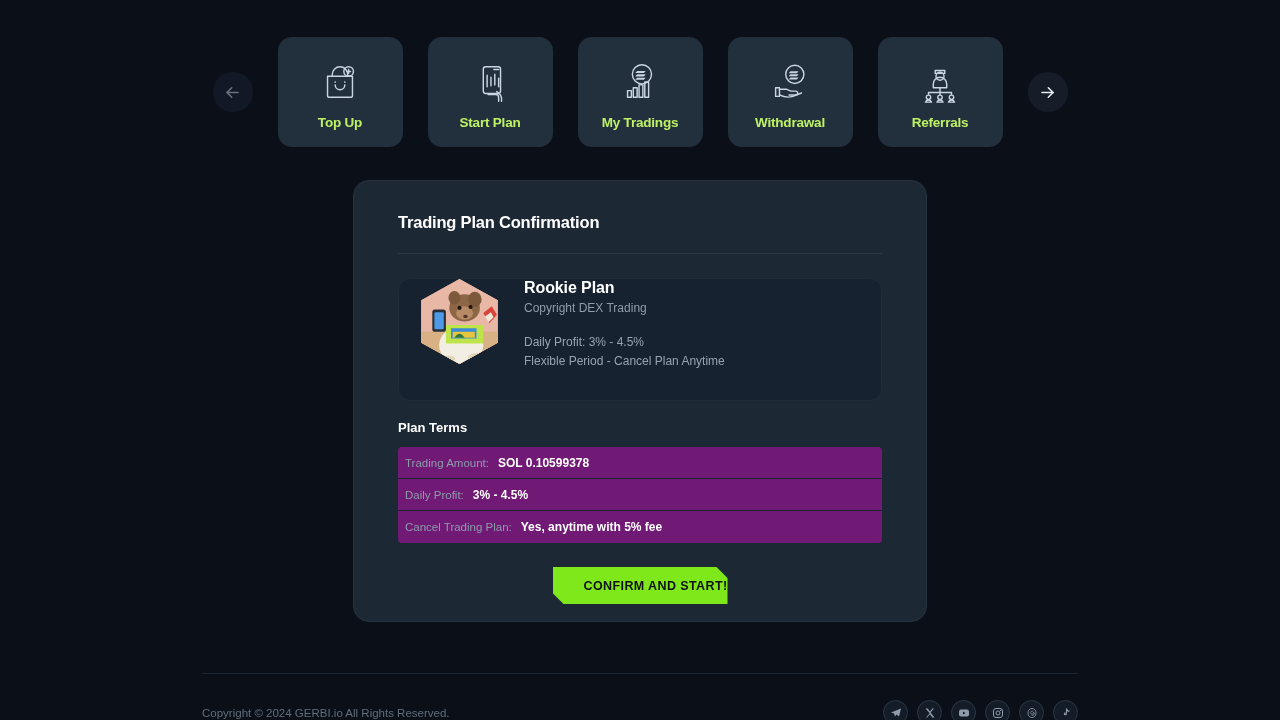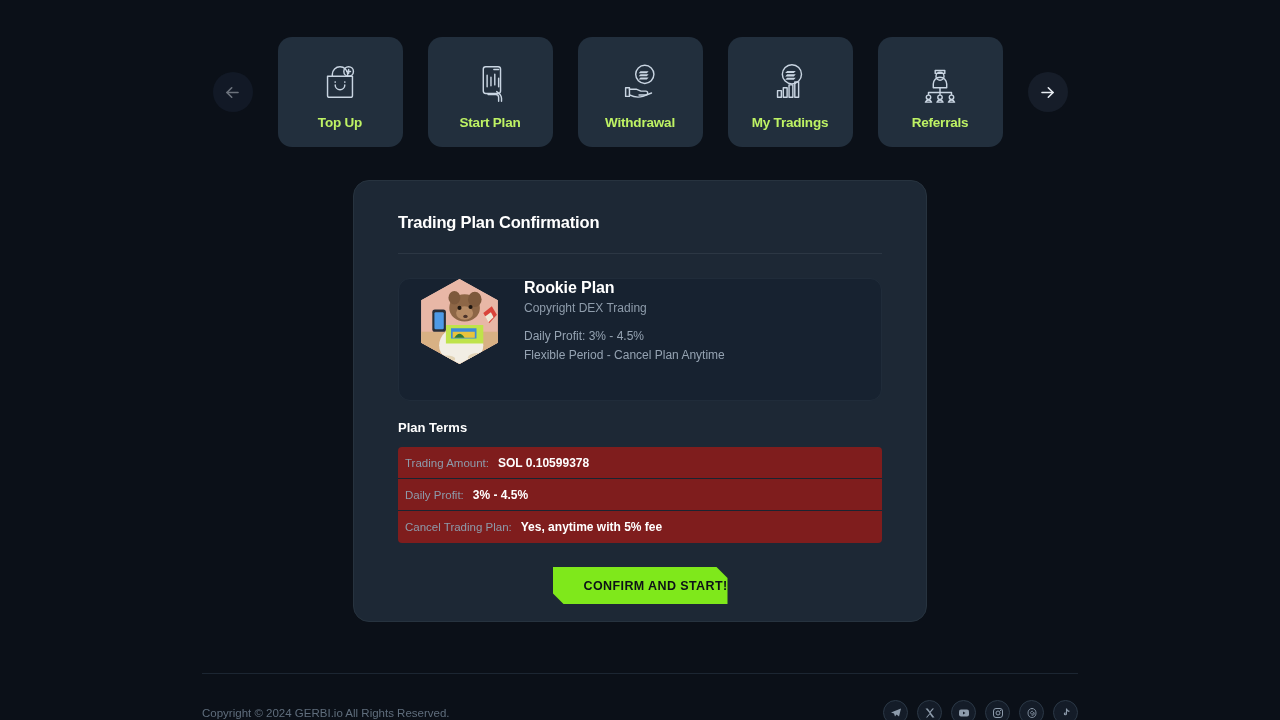--- a/index.html
+++ b/index.html
@@ -145,41 +145,41 @@
     letter-spacing: -0.1px;
   }
   .plan-sub {
     font-size: 12px;
     color: #8e9cab;
     margin-top: 4px;
   }
   .plan-profit {
     font-size: 12px;
     color: #95a3b2;
-    margin-top: 14px;
+    margin-top: 20px;
   }
   .plan-period {
     font-size: 12px;
     color: #95a3b2;
     margin-top: 5px;
   }
 
   
   .terms-title {
     font-size: 13px;
     font-weight: bold;
     color: #ffffff;
     margin: 19px 0 0 22px;
   }
 
   .terms-list { margin: 12px 22px 0 22px; }
 
   .term-row {
     height: 32px;
-    background: #7f1d1d;
+    background: #701a75;
     border-bottom: 1px solid #1a2431;
     display: flex;
     align-items: center;
     padding: 0 0 0 7px;
   }
   .term-row:first-child { border-radius: 4px 4px 0 0; }
   .term-row:last-child { border-radius: 0 0 4px 4px; border-bottom: none; }
 
   .term-label {
     font-size: 11.5px;
@@ -293,42 +293,42 @@
           <path d="M31 34c3 2 5 4 5 7v3"></path>
           <path d="M22 37h8a3 3 0 0 1 3 3v4"></path>
         </svg>
       </span>
       <span class="nc-label">Start Plan</span>
     </div>
 
     <div class="nav-card">
       <span class="nc-icon">
         <svg viewBox="0 0 48 48">
-          <circle cx="29" cy="16" r="9.5"></circle>
-          <path d="M24.5 12.8h8.5l-1.9 2.1h-8.5zM24.5 16h8.5l-1.9 2.1h-8.5zM24.5 19.2h8.5l-1.9 2.1h-8.5z" fill="#c9d5e2" stroke="none"></path>
-          <path d="M9 30h4v9H9z"></path>
-          <path d="M13 31.5h7l5 2h5a2 2 0 0 1 0 4h-7"></path>
-          <path d="M13 37.5c5 2.5 9 3 14 1.5l9-3.5"></path>
-        </svg>
-      </span>
-      <span class="nc-label">Withdrawal</span>
-    </div>
-
-    <div class="nav-card">
-      <span class="nc-icon">
-        <svg viewBox="0 0 48 48">
           <circle cx="26" cy="16" r="10"></circle>
           <path d="M21 12.5h9l-2 2.2h-9zM21 16h9l-2 2.2h-9zM21 19.5h9l-2 2.2h-9z" fill="#c9d5e2" stroke="none"></path>
           <rect x="11" y="33" width="4" height="7"></rect>
           <rect x="17" y="30" width="4" height="10"></rect>
           <rect x="23" y="27" width="4" height="13"></rect>
           <rect x="29" y="24" width="4" height="16"></rect>
         </svg>
       </span>
       <span class="nc-label">My Tradings</span>
+    </div>
+
+    <div class="nav-card">
+      <span class="nc-icon">
+        <svg viewBox="0 0 48 48">
+          <circle cx="29" cy="16" r="9.5"></circle>
+          <path d="M24.5 12.8h8.5l-1.9 2.1h-8.5zM24.5 16h8.5l-1.9 2.1h-8.5zM24.5 19.2h8.5l-1.9 2.1h-8.5z" fill="#c9d5e2" stroke="none"></path>
+          <path d="M9 30h4v9H9z"></path>
+          <path d="M13 31.5h7l5 2h5a2 2 0 0 1 0 4h-7"></path>
+          <path d="M13 37.5c5 2.5 9 3 14 1.5l9-3.5"></path>
+        </svg>
+      </span>
+      <span class="nc-label">Withdrawal</span>
     </div>
 
 
     <div class="nav-card">
       <span class="nc-icon">
         <svg viewBox="0 0 48 48">
           <path d="M19 12h10v3h-10z"></path>
           <circle cx="24" cy="18" r="4.2"></circle>
           <path d="M17 30v-4a7 7 0 0 1 14 0v4z"></path>
           <path d="M24 30v5M24 35H12v2M24 35h12v2M24 35v2"></path>

